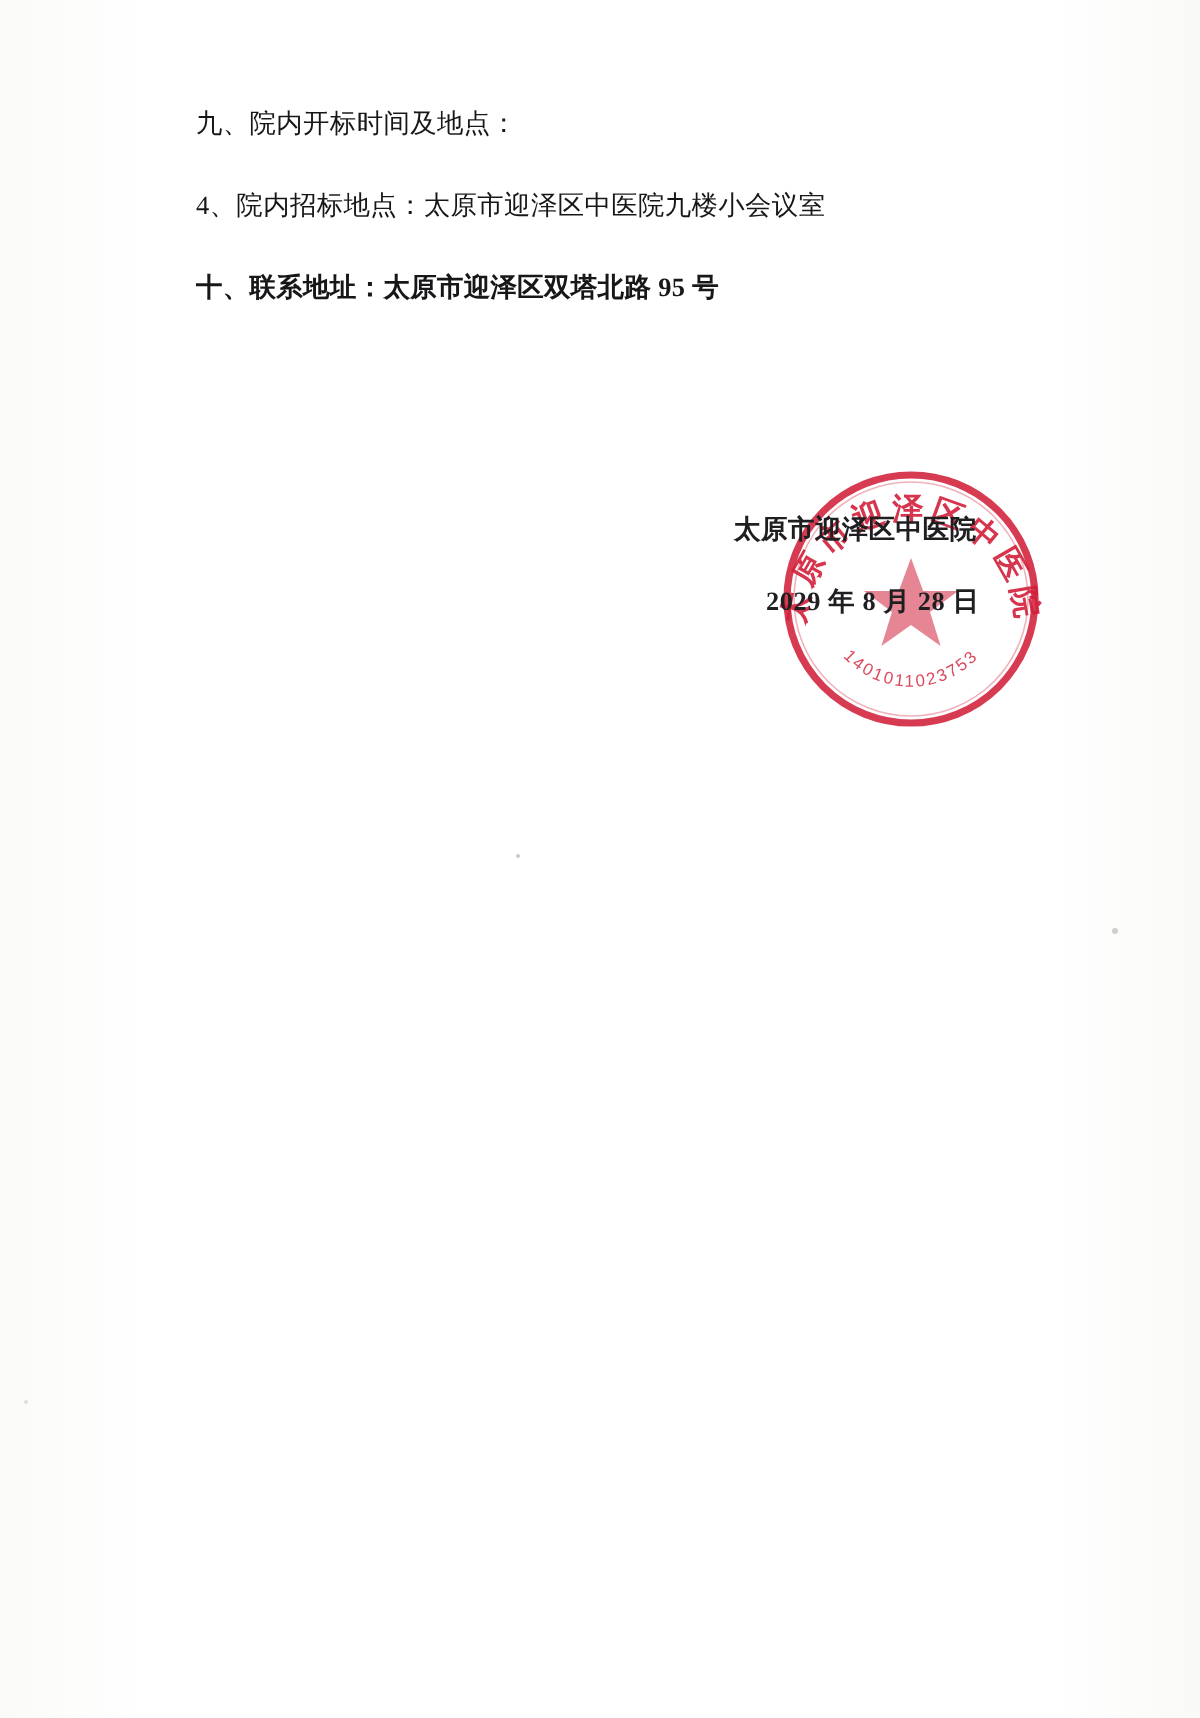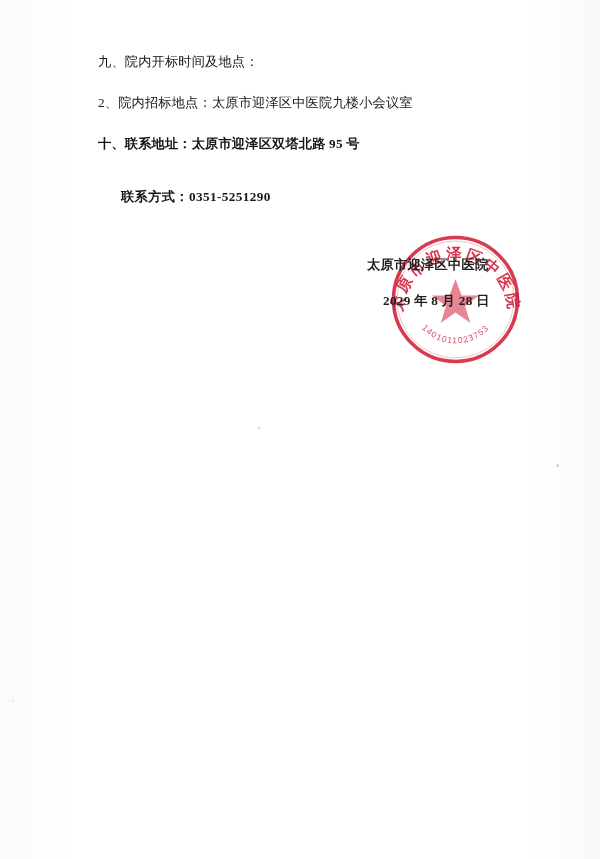--- a/index.html
+++ b/index.html
@@ -37,21 +37,21 @@
   .line {
     font-size: 13.2px;
     line-height: 1.5;
     color: #17171a;
     white-space: nowrap;
     letter-spacing: 0.2px;
   }
   .l1 { margin-left: 98px; margin-bottom: 21px; }
   .l2 { margin-left: 98px; margin-bottom: 21px; }
   .l3 { margin-left: 98px; margin-bottom: 21px; }
-  .l4 { margin-left: 98px; margin-bottom: 34px; font-weight: 700; }
+  .l4 { margin-left: 98px; margin-bottom: 15px; font-weight: 700; }
   .l5 { margin-left: 121px; margin-bottom: 21px; font-weight: 700; }
   .l6 { margin-left: 121px; margin-bottom: 21px; font-weight: 700; }
   .ascii {
     font-family: "Liberation Serif", "DejaVu Serif", serif;
     letter-spacing: 0.4px;
   }
 
   
   .seal {
     position: absolute;
@@ -86,23 +86,22 @@
   .sp3 { left: 12px; top: 700px; width: 2px; height: 2px; opacity: .3; }
 </style>
 </head>
 <body>
 
 <div class="page">
   <div class="paper-tint"></div>
 
   <div class="doc-body">
     <div class="line l1">九、院内开标时间及地点：</div>
-    <div class="line l3">2、院内招标地点：太原市迎泽区中医院九楼小会议室</div>
+    <div class="line l3">4、院内招标地点：太原市迎泽区中医院九楼小会议室</div>
     <div class="line l4">十、联系地址：太原市迎泽区双塔北路 95 号</div>
-    <div class="line l6 ascii">联系方式：0351-5251290</div>
   </div>
 
   <div class="seal">
     <svg width="145" height="145" viewBox="0 0 145 145" xmlns="http://www.w3.org/2000/svg">
       <defs>
         <path id="arcTop" d="M 20,78 A 53,53 0 0 1 125,78"></path>
         <path id="arcBottom" d="M 28,82 A 46,46 0 0 0 117,82"></path>
       </defs>
       <circle cx="72.5" cy="72.5" r="62" fill="none" stroke="#d2203a" stroke-width="3.6" opacity="0.88"></circle>
       <circle cx="72.5" cy="72.5" r="58.5" fill="none" stroke="#d2203a" stroke-width="0.8" opacity="0.35"></circle>

